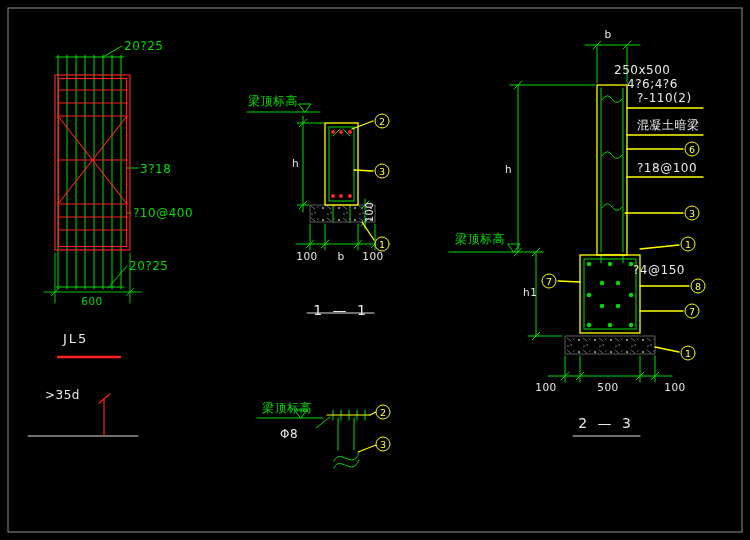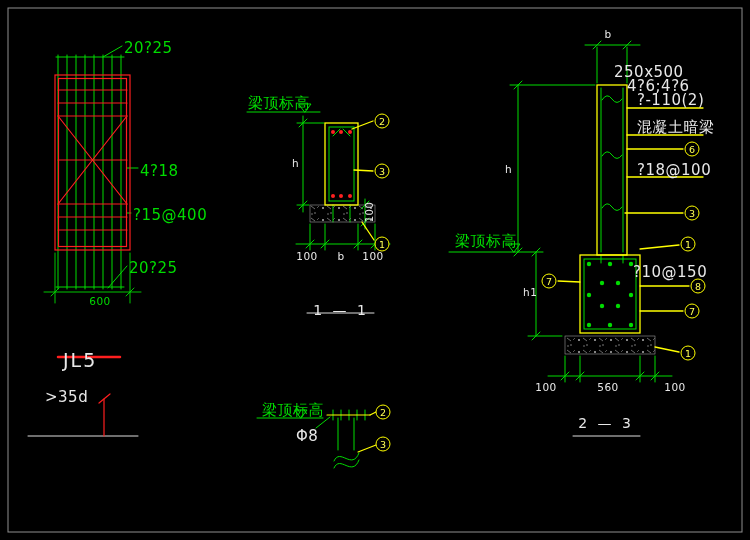--- a/index.html
+++ b/index.html
@@ -2,27 +2,27 @@
 <html><head>
 <meta charset="utf-8">
 <style>
   * { margin:0; padding:0; box-sizing:border-box; }
   html,body { background:#000; }
   .canvas {
     position:relative; width:750px; height:540px; background:#000;
     overflow:hidden; font-family:"DejaVu Sans", sans-serif;
   }
   .canvas svg { position:absolute; left:0; top:0; }
-  .txt { position:absolute; white-space:nowrap; font-size:15px; line-height:1.15; letter-spacing:0.5px; }
+  .txt { position:absolute; white-space:nowrap; font-size:12px; line-height:1.15; letter-spacing:0.5px; }
   .green  { color:#00dc00; }
   .white  { color:#e8e8e8; }
   .center { transform:translateX(-50%); }
   .rot90  { transform:translate(-50%,-50%) rotate(-90deg); font-size:10px; }
   .dim    { font-size:10.5px; }
-  .title-lg  { font-size:19px; letter-spacing:2px;margin-top:18px; }
+  .title-lg  { font-size:13px; letter-spacing:2px; }
   .sec-title { font-size:14px; letter-spacing:3px; }
   .balloon {
     position:absolute; width:15px; height:15px; border:1.3px solid #ffff00;
     border-radius:50%; color:#ffff55; font-size:9.5px; line-height:1;
     display:flex; align-items:center; justify-content:center;
     transform:translate(-50%,-50%); background:#000;
   }
 </style>
 </head>
 <body>
@@ -217,24 +217,24 @@
       </g>
       <g stroke="#ffff00" stroke-width="1.2">
         <line x1="327" y1="415" x2="370" y2="415"></line>
         <line x1="370" y1="415" x2="376" y2="412"></line>
         <line x1="358" y1="452" x2="376" y2="445"></line>
       </g>
     </g>
   </svg>
 
   <div class="txt green" style="left:124px;top:40px">20?25</div>
-  <div class="txt green" style="left:140px;top:163px">4?18</div>
-  <div class="txt green" style="left:133px;top:207px">?15@400</div>
+  <div class="txt green" style="left:140px;top:163px">3?18</div>
+  <div class="txt green" style="left:133px;top:207px">?10@400</div>
   <div class="txt green" style="left:129px;top:260px">20?25</div>
-  <div class="txt green dim center" style="left:100px;top:295px">600</div>
+  <div class="txt green dim center" style="left:92px;top:295px">600</div>
   <div class="txt white title-lg" style="left:63px;top:332px">JL5</div>
 
   <div class="txt green" style="left:248px;top:95px">梁顶标高</div>
   <div class="txt white dim" style="left:292px;top:157px">h</div>
   <div class="txt white rot90" style="left:370px;top:212px">100</div>
   <div class="txt white dim center" style="left:307px;top:250px">100</div>
   <div class="txt white dim center" style="left:341px;top:250px">b</div>
   <div class="txt white dim center" style="left:373px;top:250px">100</div>
   <div class="txt white sec-title center" style="left:341px;top:302px">1 — 1</div>
   <div class="balloon" style="left:382px;top:121px">2</div>
@@ -243,33 +243,33 @@
 
   <div class="txt white dim center" style="left:608px;top:28px">b</div>
   <div class="txt white" style="left:614px;top:64px">250x500</div>
   <div class="txt white" style="left:627px;top:78px">4?6;4?6</div>
   <div class="txt white" style="left:637px;top:92px">?-110(2)</div>
   <div class="txt white" style="left:637px;top:119px">混凝土暗梁</div>
   <div class="txt white" style="left:637px;top:162px">?18@100</div>
   <div class="txt green" style="left:455px;top:233px">梁顶标高</div>
   <div class="txt white dim" style="left:505px;top:163px">h</div>
   <div class="txt white dim" style="left:523px;top:286px">h1</div>
-  <div class="txt white" style="left:633px;top:264px">?10@150</div>
+  <div class="txt white" style="left:633px;top:264px">?4@150</div>
   <div class="txt white dim center" style="left:546px;top:381px">100</div>
-  <div class="txt white dim center" style="left:608px;top:381px">560</div>
+  <div class="txt white dim center" style="left:608px;top:381px">500</div>
   <div class="txt white dim center" style="left:675px;top:381px">100</div>
   <div class="txt white sec-title center" style="left:606px;top:415px">2 — 3</div>
   <div class="balloon" style="left:692px;top:149px">6</div>
   <div class="balloon" style="left:692px;top:213px">3</div>
   <div class="balloon" style="left:688px;top:244px">1</div>
   <div class="balloon" style="left:549px;top:281px">7</div>
   <div class="balloon" style="left:698px;top:286px">8</div>
   <div class="balloon" style="left:692px;top:311px">7</div>
   <div class="balloon" style="left:688px;top:353px">1</div>
 
   <div class="txt white" style="left:45px;top:389px">&gt;35d</div>
 
   <div class="txt green" style="left:262px;top:402px">梁顶标高</div>
-  <div class="txt white" style="left:296px;top:428px">Φ8</div>
+  <div class="txt white" style="left:280px;top:428px">Φ8</div>
   <div class="balloon" style="left:383px;top:412px">2</div>
   <div class="balloon" style="left:383px;top:444px">3</div>
 
 </div>
 
 </body></html>

